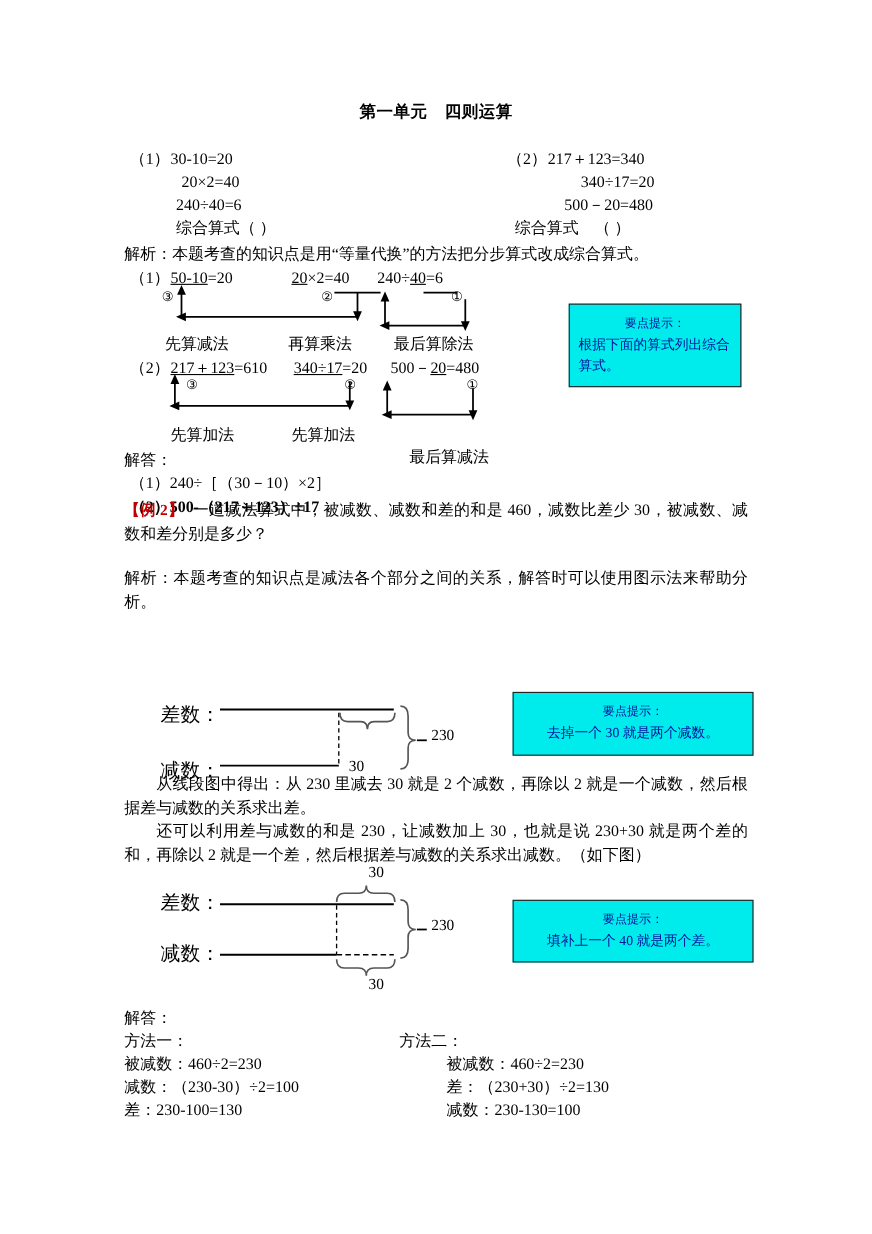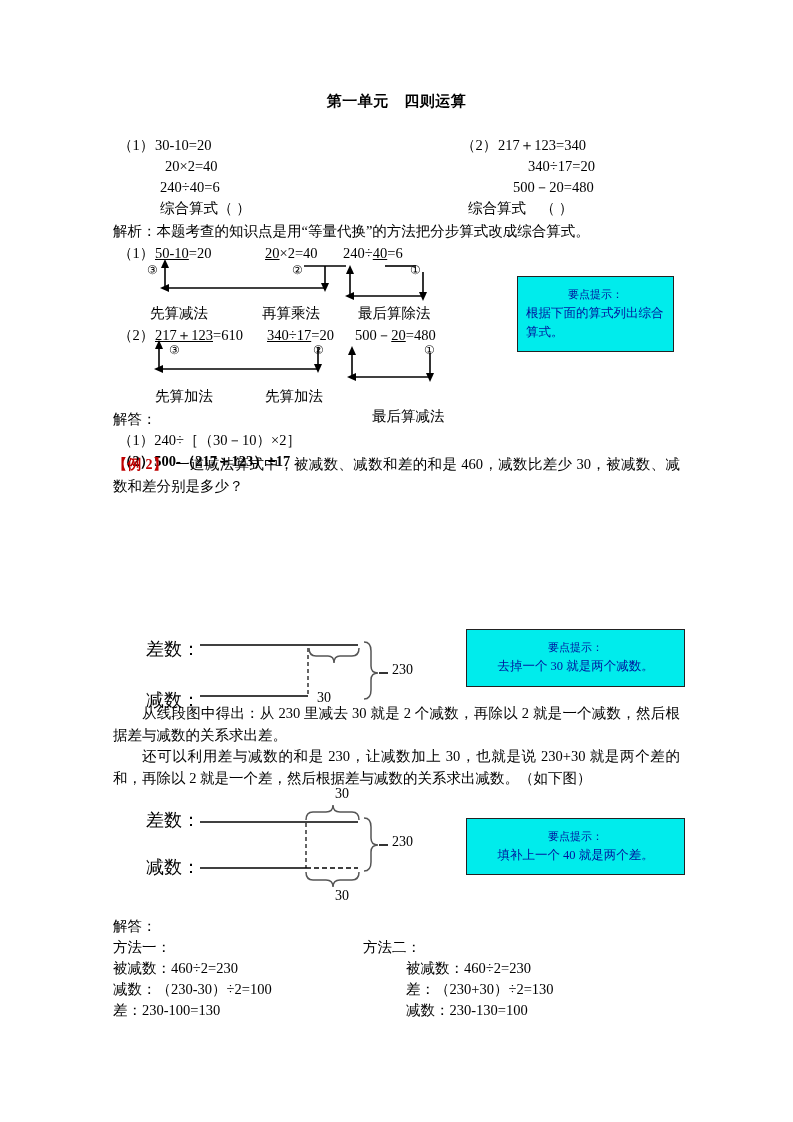--- a/index.html
+++ b/index.html
@@ -141,20 +141,23 @@
   </div>
 
   <div class="abs body-txt" style="left:113px;top:409px;">解答：</div>
   <div class="abs body-txt" style="left:118px;top:430px;">（1）240÷［（30－10）×2］</div>
   <div class="abs body-txt" style="left:118px;top:451px;font-weight:bold;">（2）500-（217＋123）÷17</div>
 
   <div class="abs just" style="left:113px;top:454px;width:567px;white-space:normal;">
     <span class="eg-mark" style="font-size:14px;">【例 2】</span><span>&nbsp;&nbsp;</span><span>一道减法算式中，被减数、减数和差的和是 460，减数比差少 30，被减数、减数和差分别是多少？</span>
   </div>
 
+  <div class="abs just" style="left:113px;top:516px;width:567px;white-space:normal;">
+    <span>解析：</span><span>本题考查的知识点是减法各个部分之间的关系，解答时可以使用图示法来帮助分析。</span>
+  </div>
 
 
   <div class="abs seg-label" style="left:146px;top:637px;">差数：</div>
   <div class="abs seg-label" style="left:146px;top:688px;">减数：</div>
 
   <svg class="abs" style="left:196px;top:628px;" width="210" height="80">
 
     <line x1="4" y1="17" x2="162" y2="17" stroke="#000" stroke-width="1.7"></line>
 
     <line x1="4" y1="68" x2="112" y2="68" stroke="#000" stroke-width="1.7"></line>

